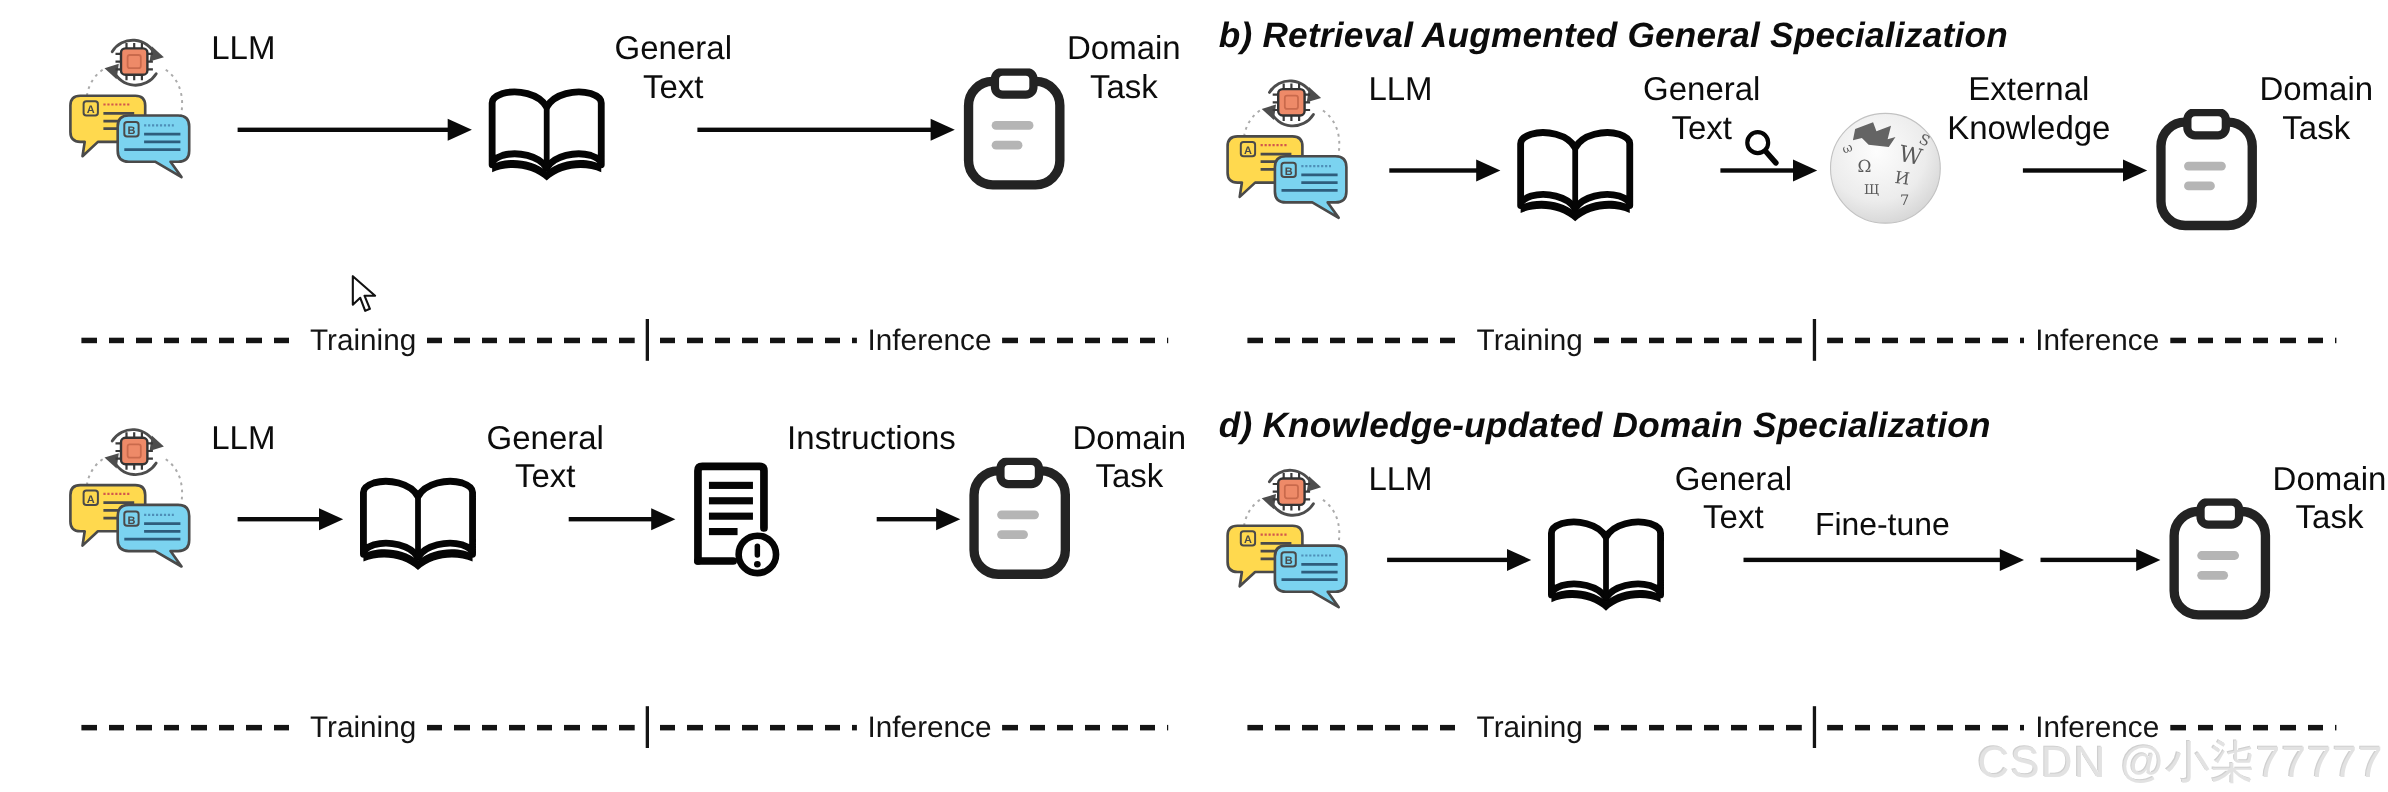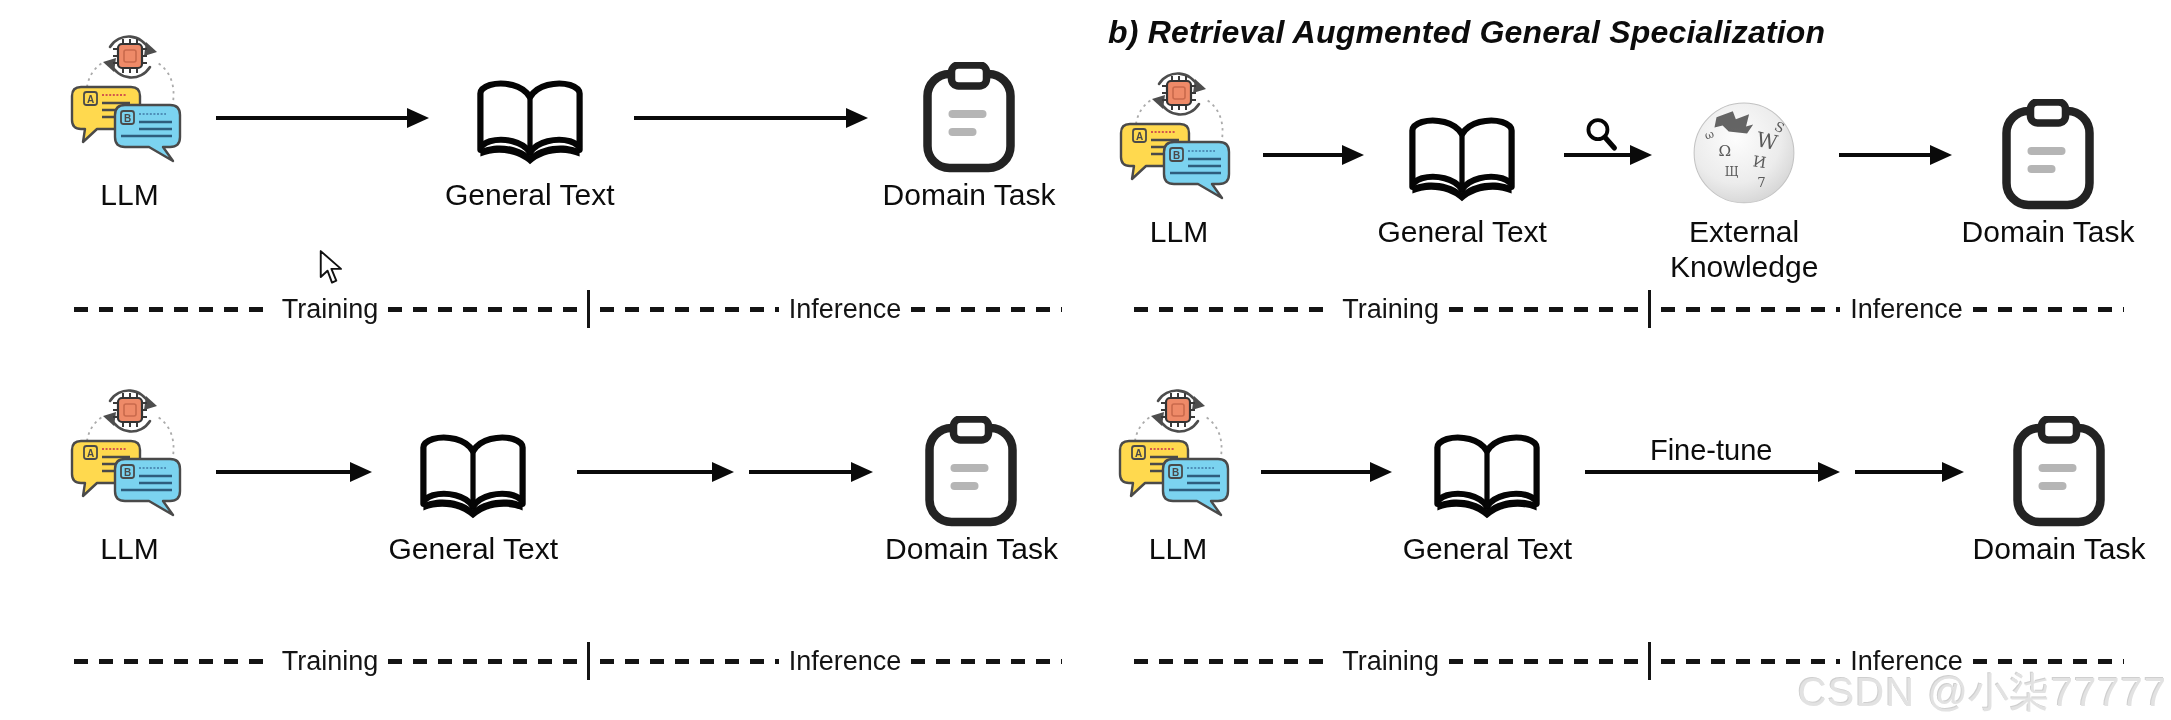--- a/index.html
+++ b/index.html
@@ -7,35 +7,35 @@
     width:2171px;height:720px;position:relative;overflow:hidden;
     background:#ffffff;color:#111;
     font-family:"Liberation Sans",sans-serif;
   }
   .panel{position:absolute;}
   .panel-title{
     margin:0 0 0 4px;font-size:32px;font-weight:bold;font-style:italic;
     white-space:nowrap;color:#0c0c0c;letter-spacing:.2px;
   }
   .flow{display:flex;align-items:flex-start;margin-top:10px;}
-  .node{display:flex;flex-direction:column;align-items:center;flex:0 0 auto;}
+  .node{display:flex;flex-direction:row;flex:0 0 auto;}
   .iconbox{height:150px;display:flex;align-items:flex-end;justify-content:center;}
   .node-label{
     font-size:30px;line-height:1.15;text-align:center;margin-top:4px;color:#0c0c0c;
   }
   
   .arrow{flex:1 1 0;position:relative;height:150px;margin:0 6px;min-width:70px;}
   .arrow .line{position:absolute;left:3px;right:16px;top:92px;height:4px;background:#0a0a0a;}
   .arrow .head{
     position:absolute;right:0;top:84px;width:0;height:0;
     border-left:22px solid #0a0a0a;border-top:10px solid transparent;border-bottom:10px solid transparent;
   }
   .arrow .magnifier{position:absolute;right:30px;top:56px;}
   .arrow .arrow-label{
-    position:absolute;top:56px;left:0;right:0;text-align:center;
+    position:absolute;top:46px;left:0;right:0;text-align:center;
     font-size:29px;color:#0c0c0c;white-space:nowrap;
   }
   
   .divider{position:absolute;display:flex;align-items:center;gap:10px;height:38px;}
   .dash{
     height:5px;
     background:repeating-linear-gradient(90deg,#141414 0 14px,transparent 14px 25px);
   }
   .div-label{font-size:27px;color:#141414;white-space:nowrap;}
   .divider-bar{width:3px;height:38px;background:#141414;flex:0 0 auto;}
@@ -290,20 +290,28 @@
           <svg width="124" height="96">
             <use href="#sym-book"></use>
           </svg>
         </div>
       <div class="node-label">General Text</div>
     </div>
     <div class="arrow">
         <div class="line"></div>
         <div class="head"></div>
       </div>
+    <div class="node" style="width:168px">
+      <div class="iconbox">
+          <svg width="96" height="110">
+            <use href="#sym-instructions"></use>
+          </svg>
+        </div>
+      <div class="node-label">Instructions</div>
+    </div>
     <div class="arrow" style="flex:.8">
         <div class="line"></div>
         <div class="head"></div>
       </div>
     <div class="node" style="width:185px">
       <div class="iconbox">
           <svg width="96" height="112">
             <use href="#sym-clipboard"></use>
           </svg>
         </div>
@@ -315,20 +323,21 @@
     <span class="div-label">Training</span>
     <div class="dash" style="flex:2.0"></div>
     <div class="divider-bar"></div>
     <div class="dash" style="flex:1.9"></div>
     <span class="div-label">Inference</span>
     <div class="dash" style="flex:1.6"></div>
   </div>
 </section>
 
 <section class="panel" style="left:1104px;top:368px;width:1044px;height:330px">
+  <h2 class="panel-title">d) Knowledge-updated Domain Specialization</h2>
   <div class="flow">
     <div class="node" style="width:148px">
       <div class="iconbox">
           <svg width="140" height="145">
             <use href="#sym-llm"></use>
           </svg>
         </div>
       <div class="node-label">LLM</div>
     </div>
     <div class="arrow" style="flex:.6">

